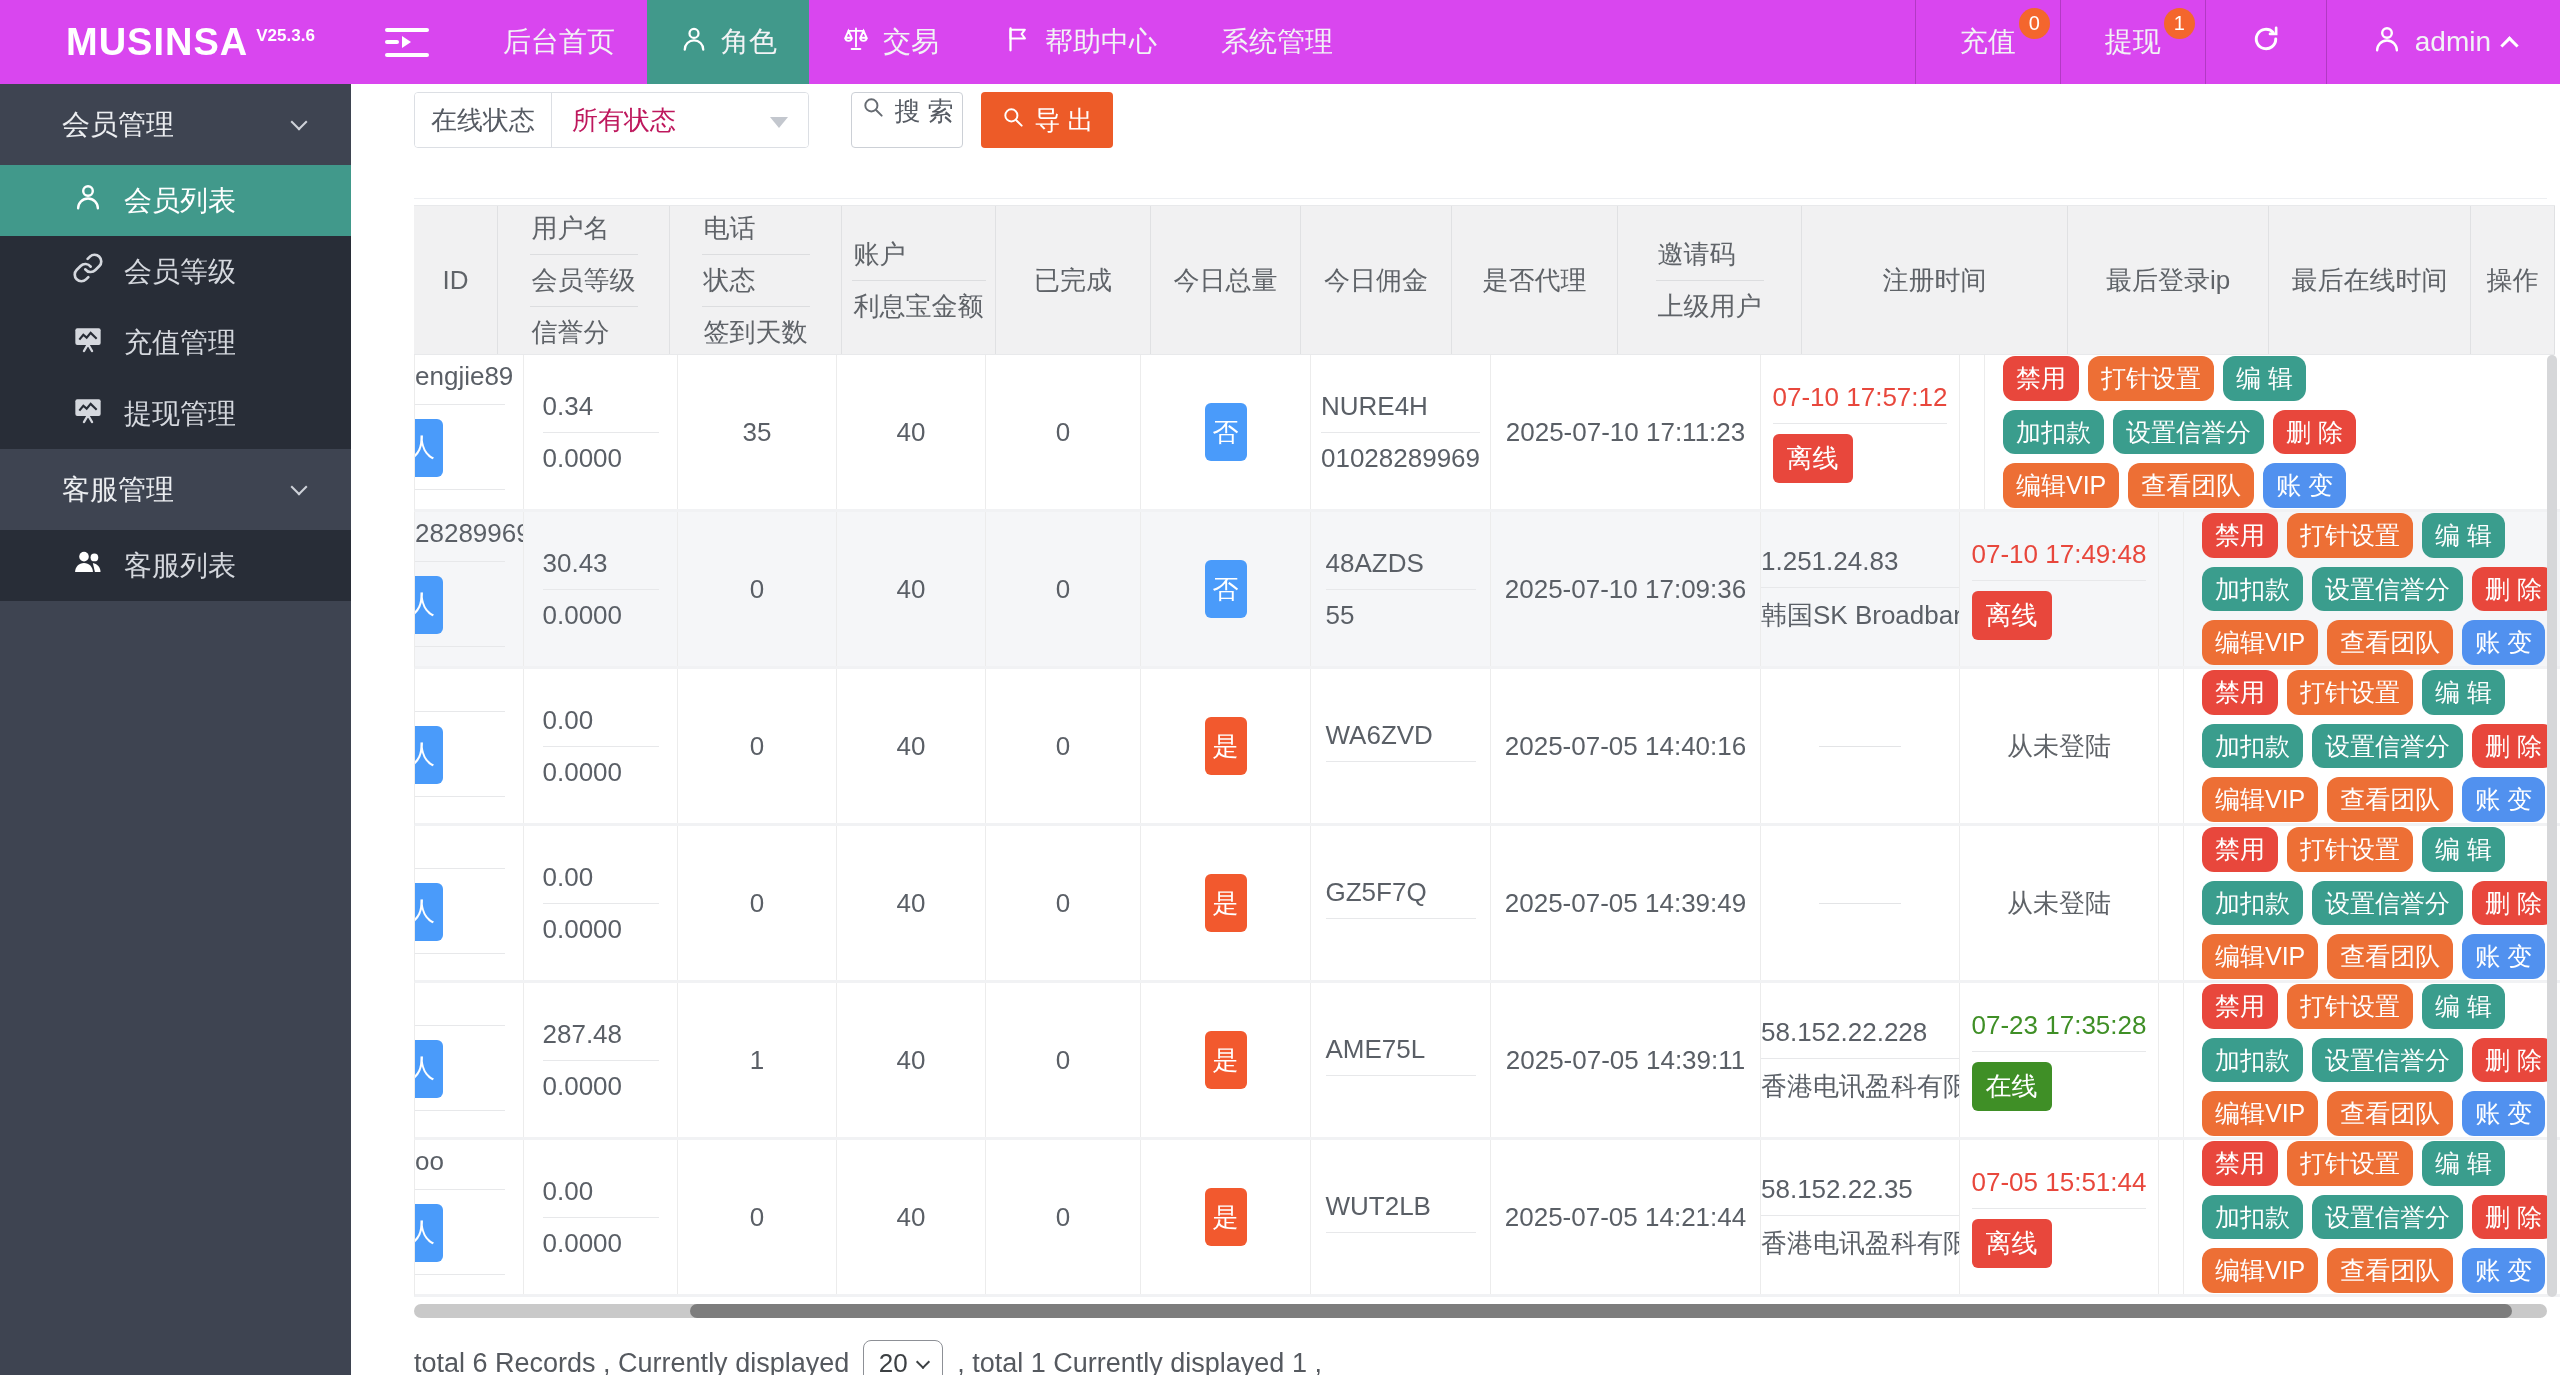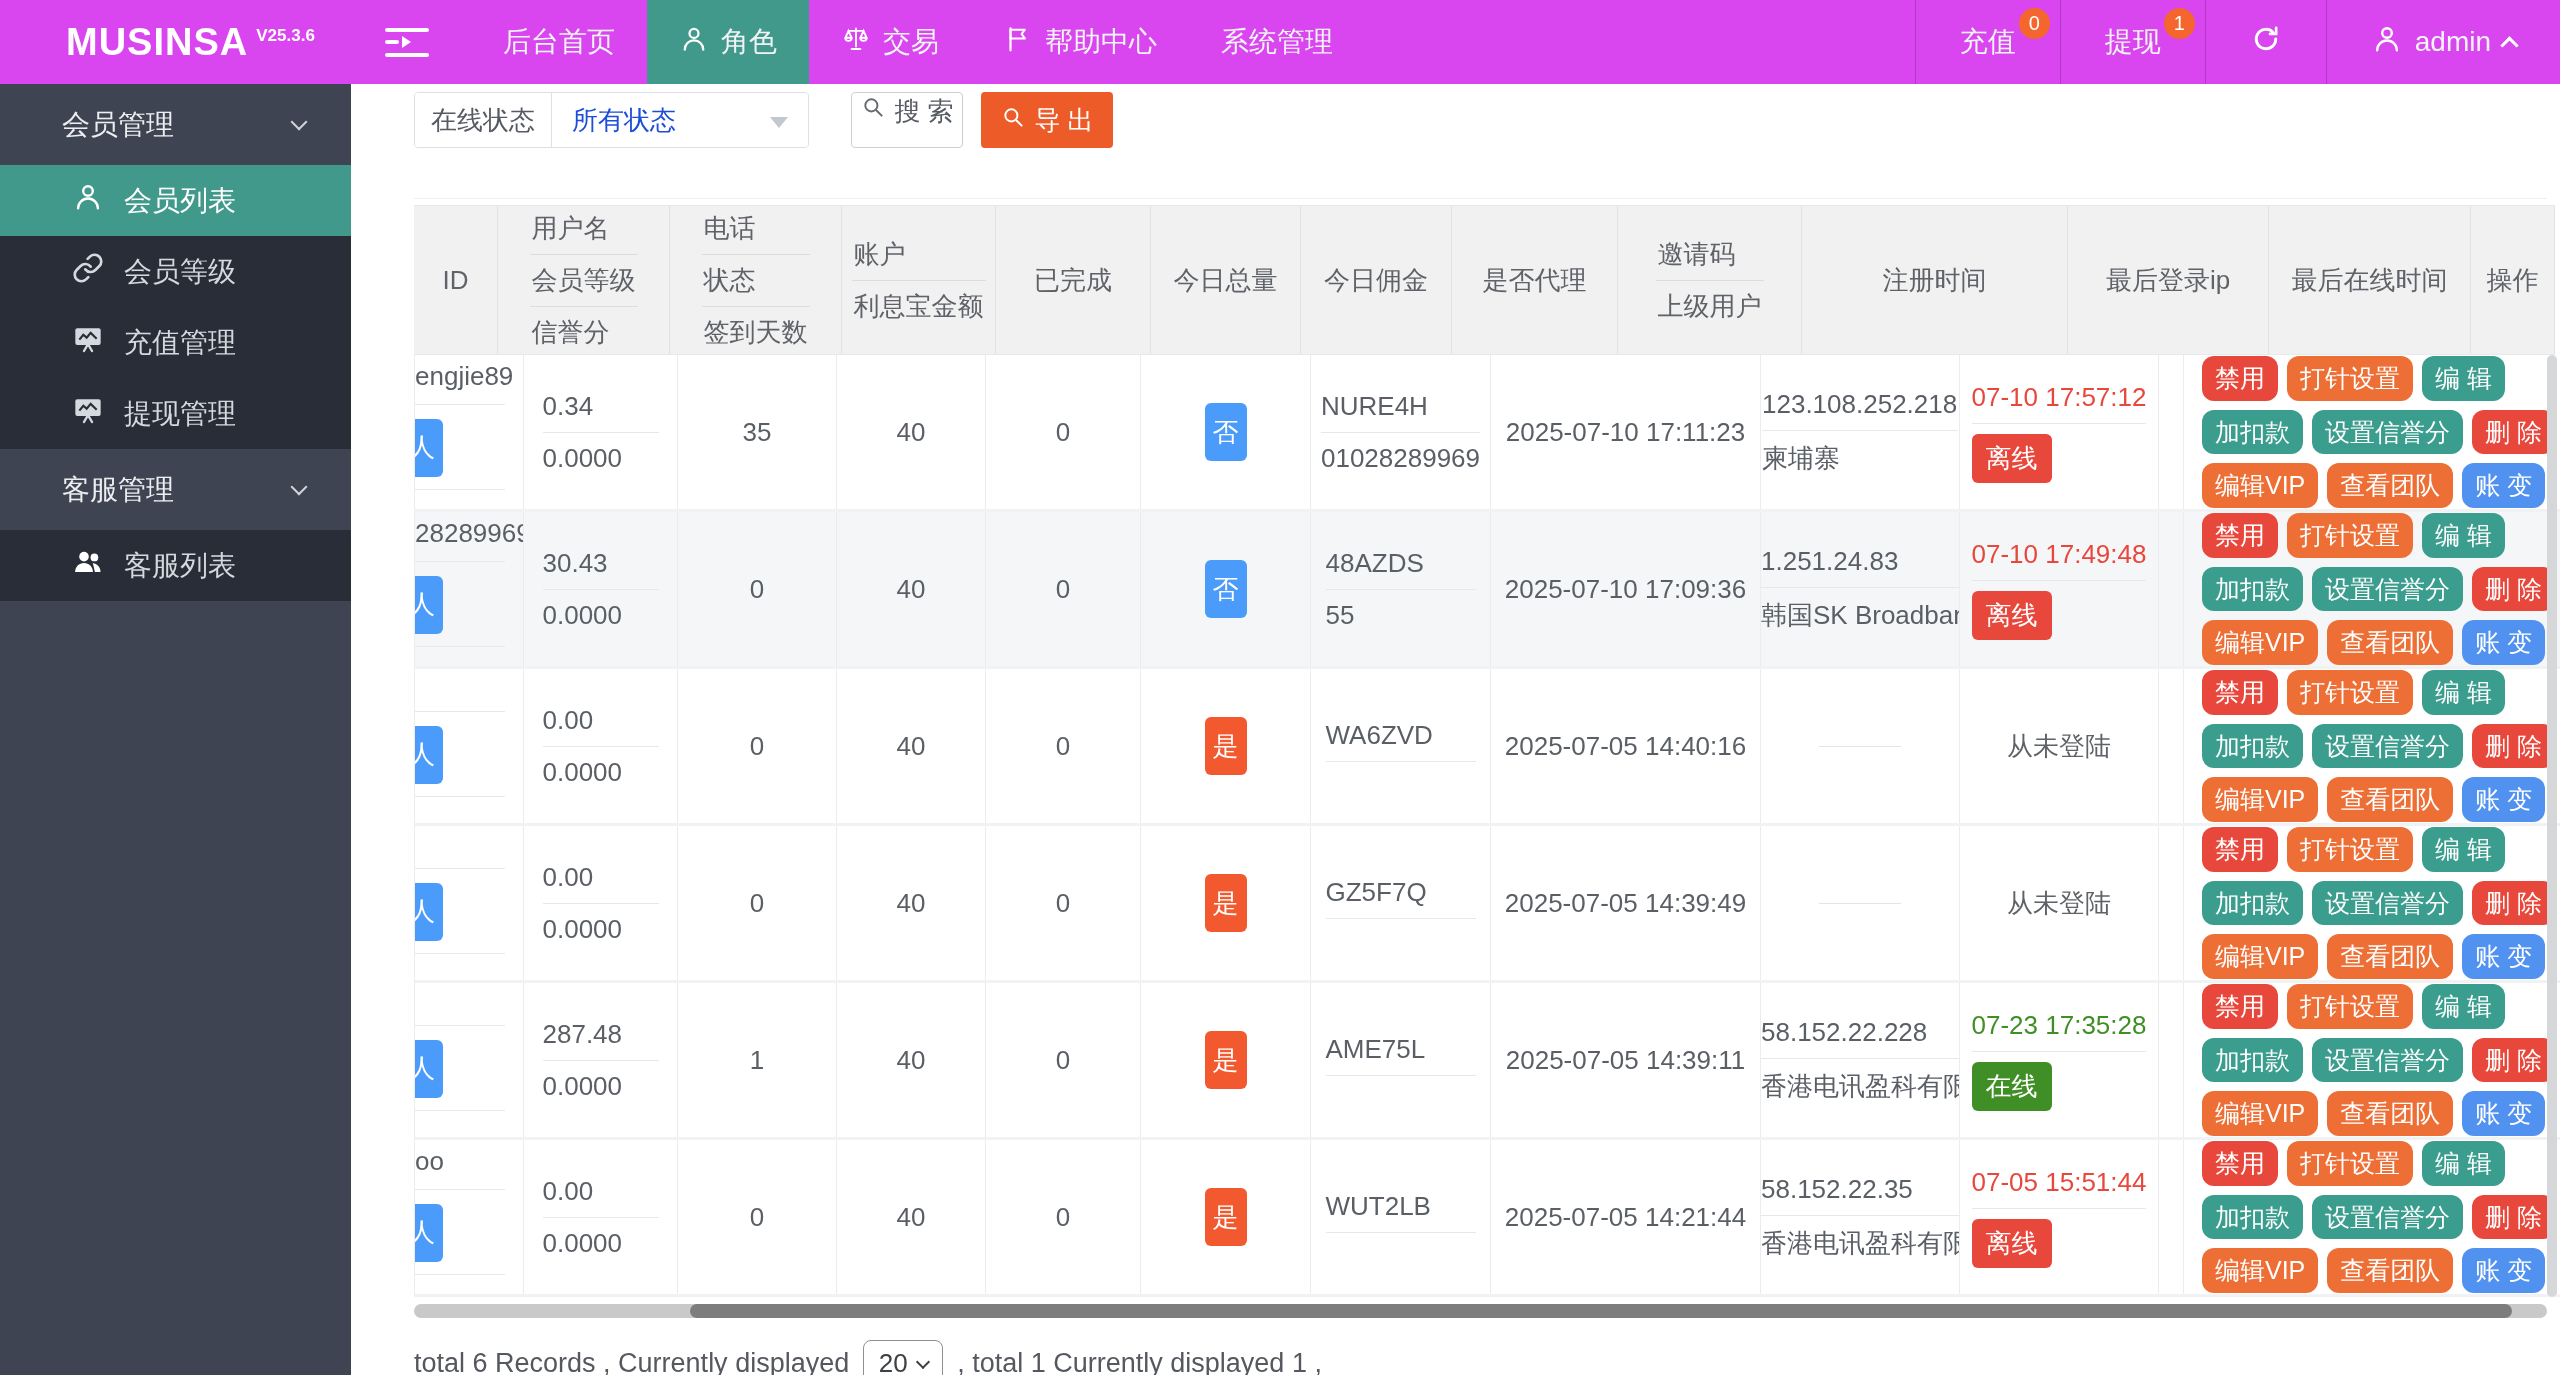--- a/index.html
+++ b/index.html
@@ -44,21 +44,21 @@
   .sitem.active{background:#41998b;color:#fff;}
 
   
   .main{position:absolute;left:351px;top:84px;width:2209px;height:1291px;background:#fff;overflow:hidden;}
 
   
   .filterbar{position:absolute;left:63px;top:8px;height:56px;display:flex;align-items:stretch;}
   .fgroup{display:flex;align-items:stretch;border:1px solid #dcdfe4;border-radius:4px;overflow:hidden;}
   .flabel{display:flex;align-items:center;padding:0 16px;font-size:26px;color:#565b63;background:#fff;
           border-right:1px solid #dcdfe4;}
-  .fselect{width:256px;display:flex;align-items:center;padding:0 20px;font-size:26px;color:#1d4ed8;
+  .fselect{width:256px;display:flex;align-items:center;padding:0 20px;font-size:26px;color:#be185d;
            background:#fff;position:relative;}
   .fselect .caret{position:absolute;right:20px;top:24px;width:0;height:0;border-left:9px solid transparent;
                   border-right:9px solid transparent;border-top:11px solid #c3c7ce;}
   .btn-search{margin-left:42px;width:112px;background:#fff;border:1px solid #ccd0d6;border-radius:4px;
               display:flex;justify-content:center;gap:8px;font-size:26px;color:#565b63;}
   .btn-search svg{width:26px;height:26px;}
   .btn-export{margin-left:18px;width:132px;background:#ed5b28;border-radius:4px;display:flex;
               align-items:center;justify-content:center;gap:8px;font-size:26px;color:#fff;}
   .btn-export svg{width:26px;height:26px;}
   .filter-sep{position:absolute;left:63px;top:114px;width:2133px;height:1px;background:#edeff2;}
@@ -383,26 +383,20 @@
         </div>
         <div class="td c-invite" style="width: 180px;">
           <div class="vstack">
             <div class="u">NURE4H</div>
             <div>01028289969</div>
           </div>
         </div>
         <div class="td" style="width: 270px;">
           <span>2025-07-10 17:11:23</span>
         </div>
-        <div class="td c-ip" style="width: 199px;">
-          <div class="vstack">
-            <div class="u">123.108.252.218</div>
-            <div class="loc">柬埔寨</div>
-          </div>
-        </div>
         <div class="td c-online" style="width: 199px;">
           <div class="vstack">
             <div class="u t-off">07-10 17:57:12</div>
             <span class="pill offline">离线</span>
           </div>
         </div>
         <div class="td" style="width: 25px;"></div>
         <div class="td c-actions" style="width: 377px; border-right: none;">
           <div class="agrid">
             <div class="arow">

